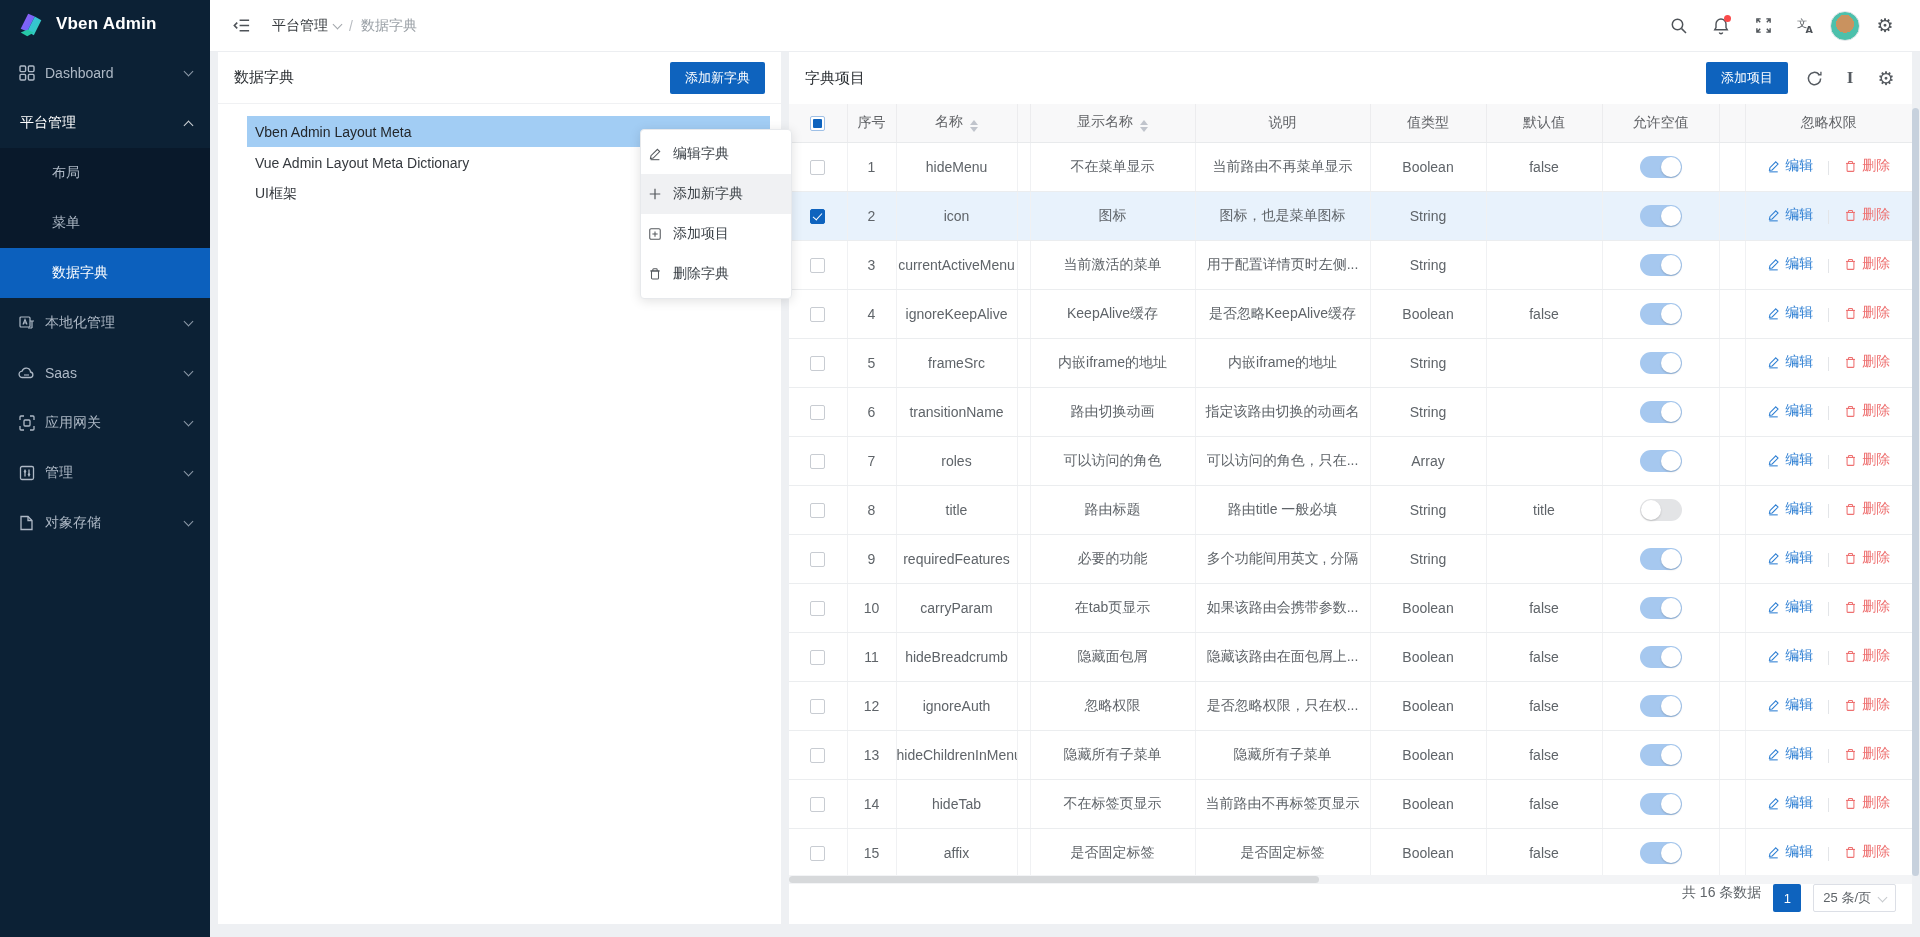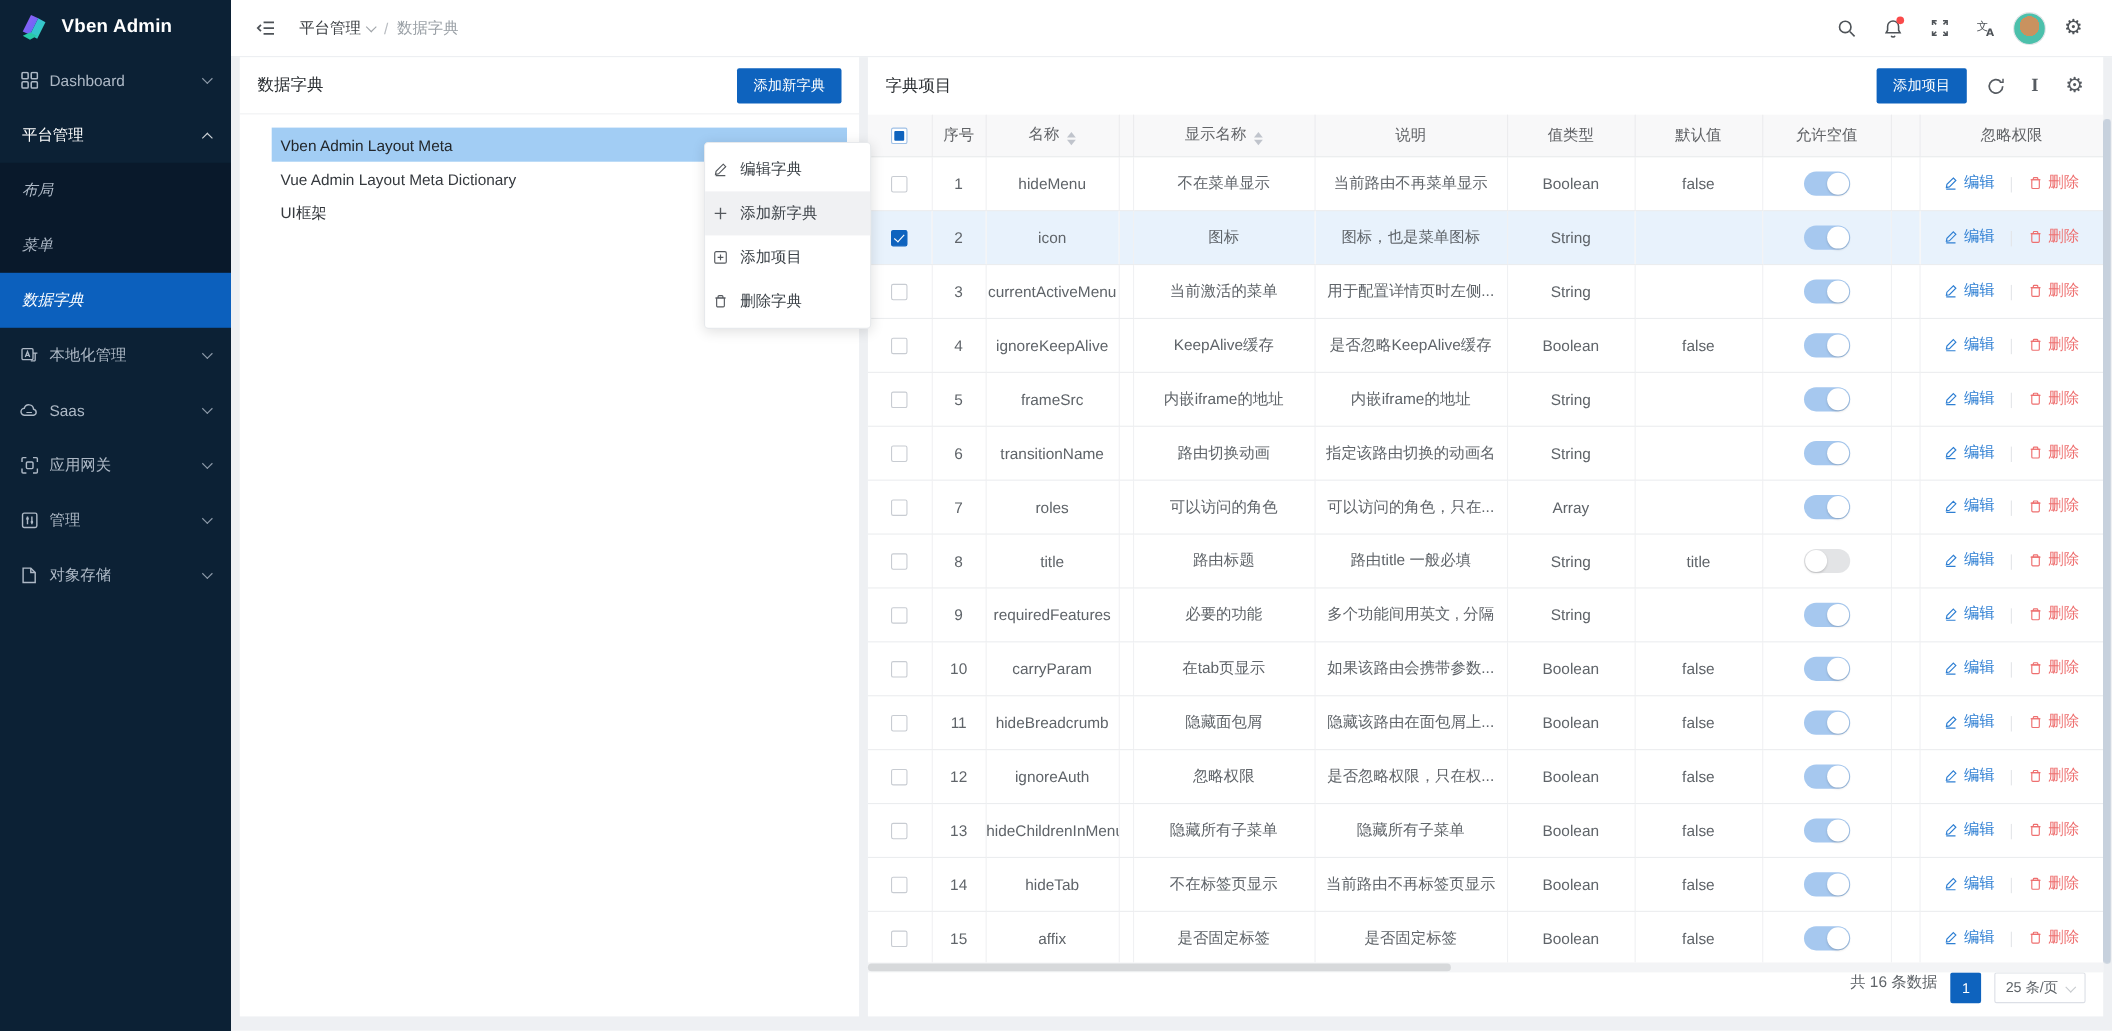--- a/index.html
+++ b/index.html
@@ -11,21 +11,21 @@
   .logo { height:48px; display:flex; align-items:center; padding-left:16px; gap:10px; }
   .logo-text { color:#fff; font-weight:bold; font-size:17px; letter-spacing:.2px; }
   .menu-item { height:50px; display:flex; align-items:center; padding:0 18px; gap:10px; font-size:14px; color:#aeb9c6; cursor:pointer; }
   .menu-item .mi-label { flex:1; }
   .menu-item.no-icon { padding-left:20px; }
   .menu-item.active-parent { color:#ffffff; }
   .mi-icon { width:17px; height:17px; flex:0 0 17px; display:flex; align-items:center; justify-content:center; }
   .chev { width:7px; height:7px; border-right:1.4px solid currentColor; border-bottom:1.4px solid currentColor; transform:rotate(45deg); margin-top:-3px; opacity:.8; }
   .chev.up { transform:rotate(-135deg); margin-top:4px; }
   .submenu { background:#09192b; }
-  .sub-item { height:50px; display:flex; align-items:center; padding-left:20px; font-size:14px; color:#aeb9c6; cursor:pointer;font-style:italic; }
+  .sub-item { height:50px; display:flex; align-items:center; padding-left:52px; font-size:14px; color:#aeb9c6; cursor:pointer; }
   .sub-item.active { background:#0c60bd; color:#fff; }
 
   
   .main { margin-left:210px; height:937px; display:flex; flex-direction:column; }
   .app-header { height:52px; background:#fff; display:flex; align-items:center; justify-content:space-between; padding:0 18px 0 14px; border-bottom:1px solid #eceef1; }
   .hd-left { display:flex; align-items:center; gap:14px; }
   .icon-btn { width:34px; height:34px; display:flex; align-items:center; justify-content:center; color:#4e5358; cursor:pointer; position:relative; }
   .breadcrumb { display:flex; align-items:center; gap:8px; font-size:14px; }
   .bc-1 { color:#383c40; display:flex; align-items:center; gap:6px; cursor:pointer; }
   .bc-1 .chev { border-color:#8b9096; }

